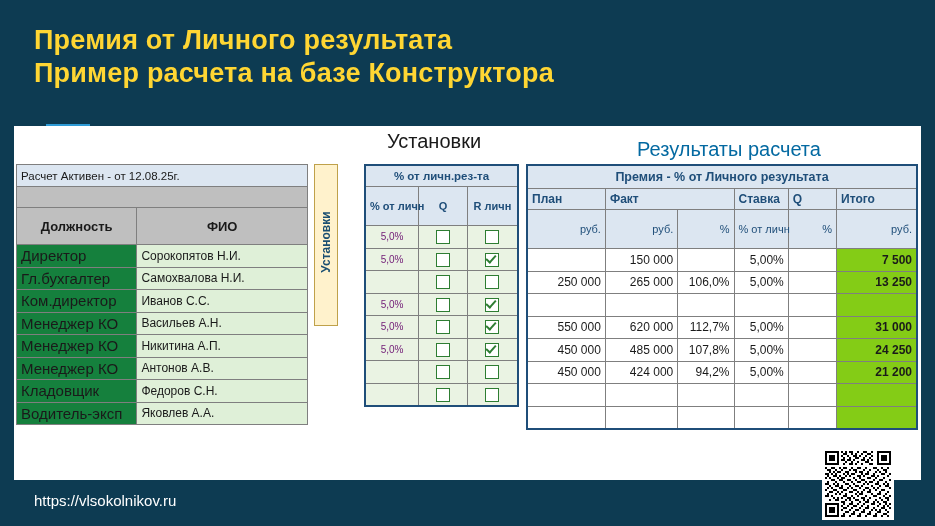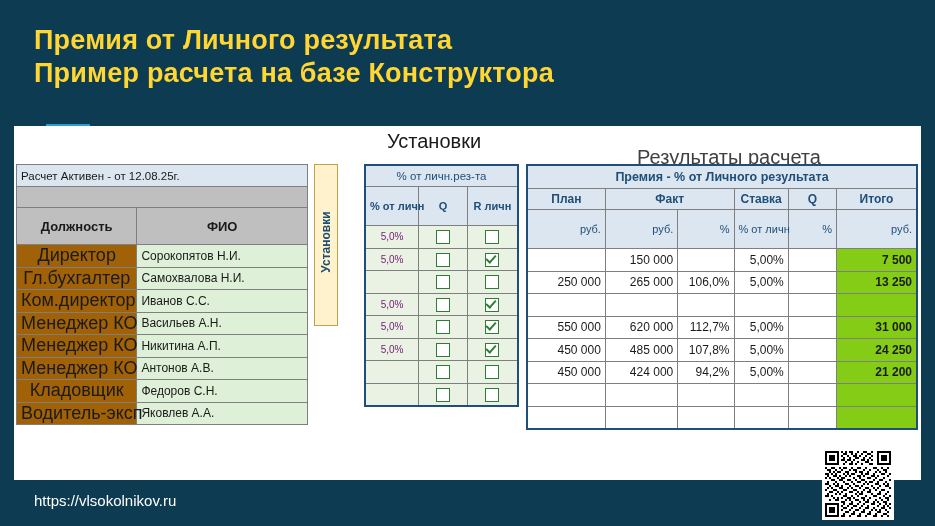--- a/index.html
+++ b/index.html
@@ -59,25 +59,25 @@
     left: 330px;
     top: 4px;
     width: 180px;
     text-align: center;
     font-size: 20px;
     color: #1a1a1a;
   }
   .hdr-results {
     position: absolute;
     left: 585px;
-    top: 20px;
+    top: 12px;
     width: 260px;
     text-align: center;
     font-size: 20px;
-    color: #404040;
+    color: #0369a1;
   }
 
   table {
     border-collapse: collapse;
     font-size: 12px;
     color: #1a1a1a;
   }
   td, th {
     border: 1px solid #7f7f7f;
     padding: 0 4px;
@@ -109,24 +109,24 @@
   }
   .staff-head th {
     background: #bfbfbf;
     height: 36px;
     text-align: center;
     font-weight: bold;
     font-size: 13px;
     vertical-align: middle;
   }
   .tbl-staff td.pos {
-    background: #a16207;
+    background: #15803d;
     height: 21.5px;
-    text-align: center;
-    font-size: 18px;
+    text-align: left;
+    font-size: 15px;
   }
   .tbl-staff td.fio {
     background: #dff0d8;
     height: 21.5px;
     text-align: left;
     font-size: 12px;
   }
 
   
   .vtab {
@@ -167,21 +167,21 @@
     background: #dce6f1;
     color: #1f4e79;
     font-weight: bold;
     text-align: center;
     font-size: 13px;
     height: 22px;
   }
   .tbl-set .t-sub {
     background: #dce6f1;
     color: #1f4e79;
-    font-weight: normal;
+    font-weight: bold;
     text-align: center;
     font-size: 11.5px;
     height: 20px;
   }
   .tbl-set .t-col {
     background: #dce6f1;
     color: #1f4e79;
     font-weight: bold;
     text-align: center;
     font-size: 11px;
@@ -240,21 +240,20 @@
     color: #1f4e79;
     font-weight: bold;
     text-align: center;
     font-size: 12.5px;
     height: 22px;
   }
   .tbl-res .r-col {
     background: #dce6f1;
     color: #1f4e79;
     font-weight: bold;
-    text-align: center;
     font-size: 12px;
     height: 20px;
   }
   .tbl-res .r-unit {
     background: #dce6f1;
     color: #1f4e79;
     text-align: right;
     font-size: 11px;
     height: 38px;
     vertical-align: middle;

